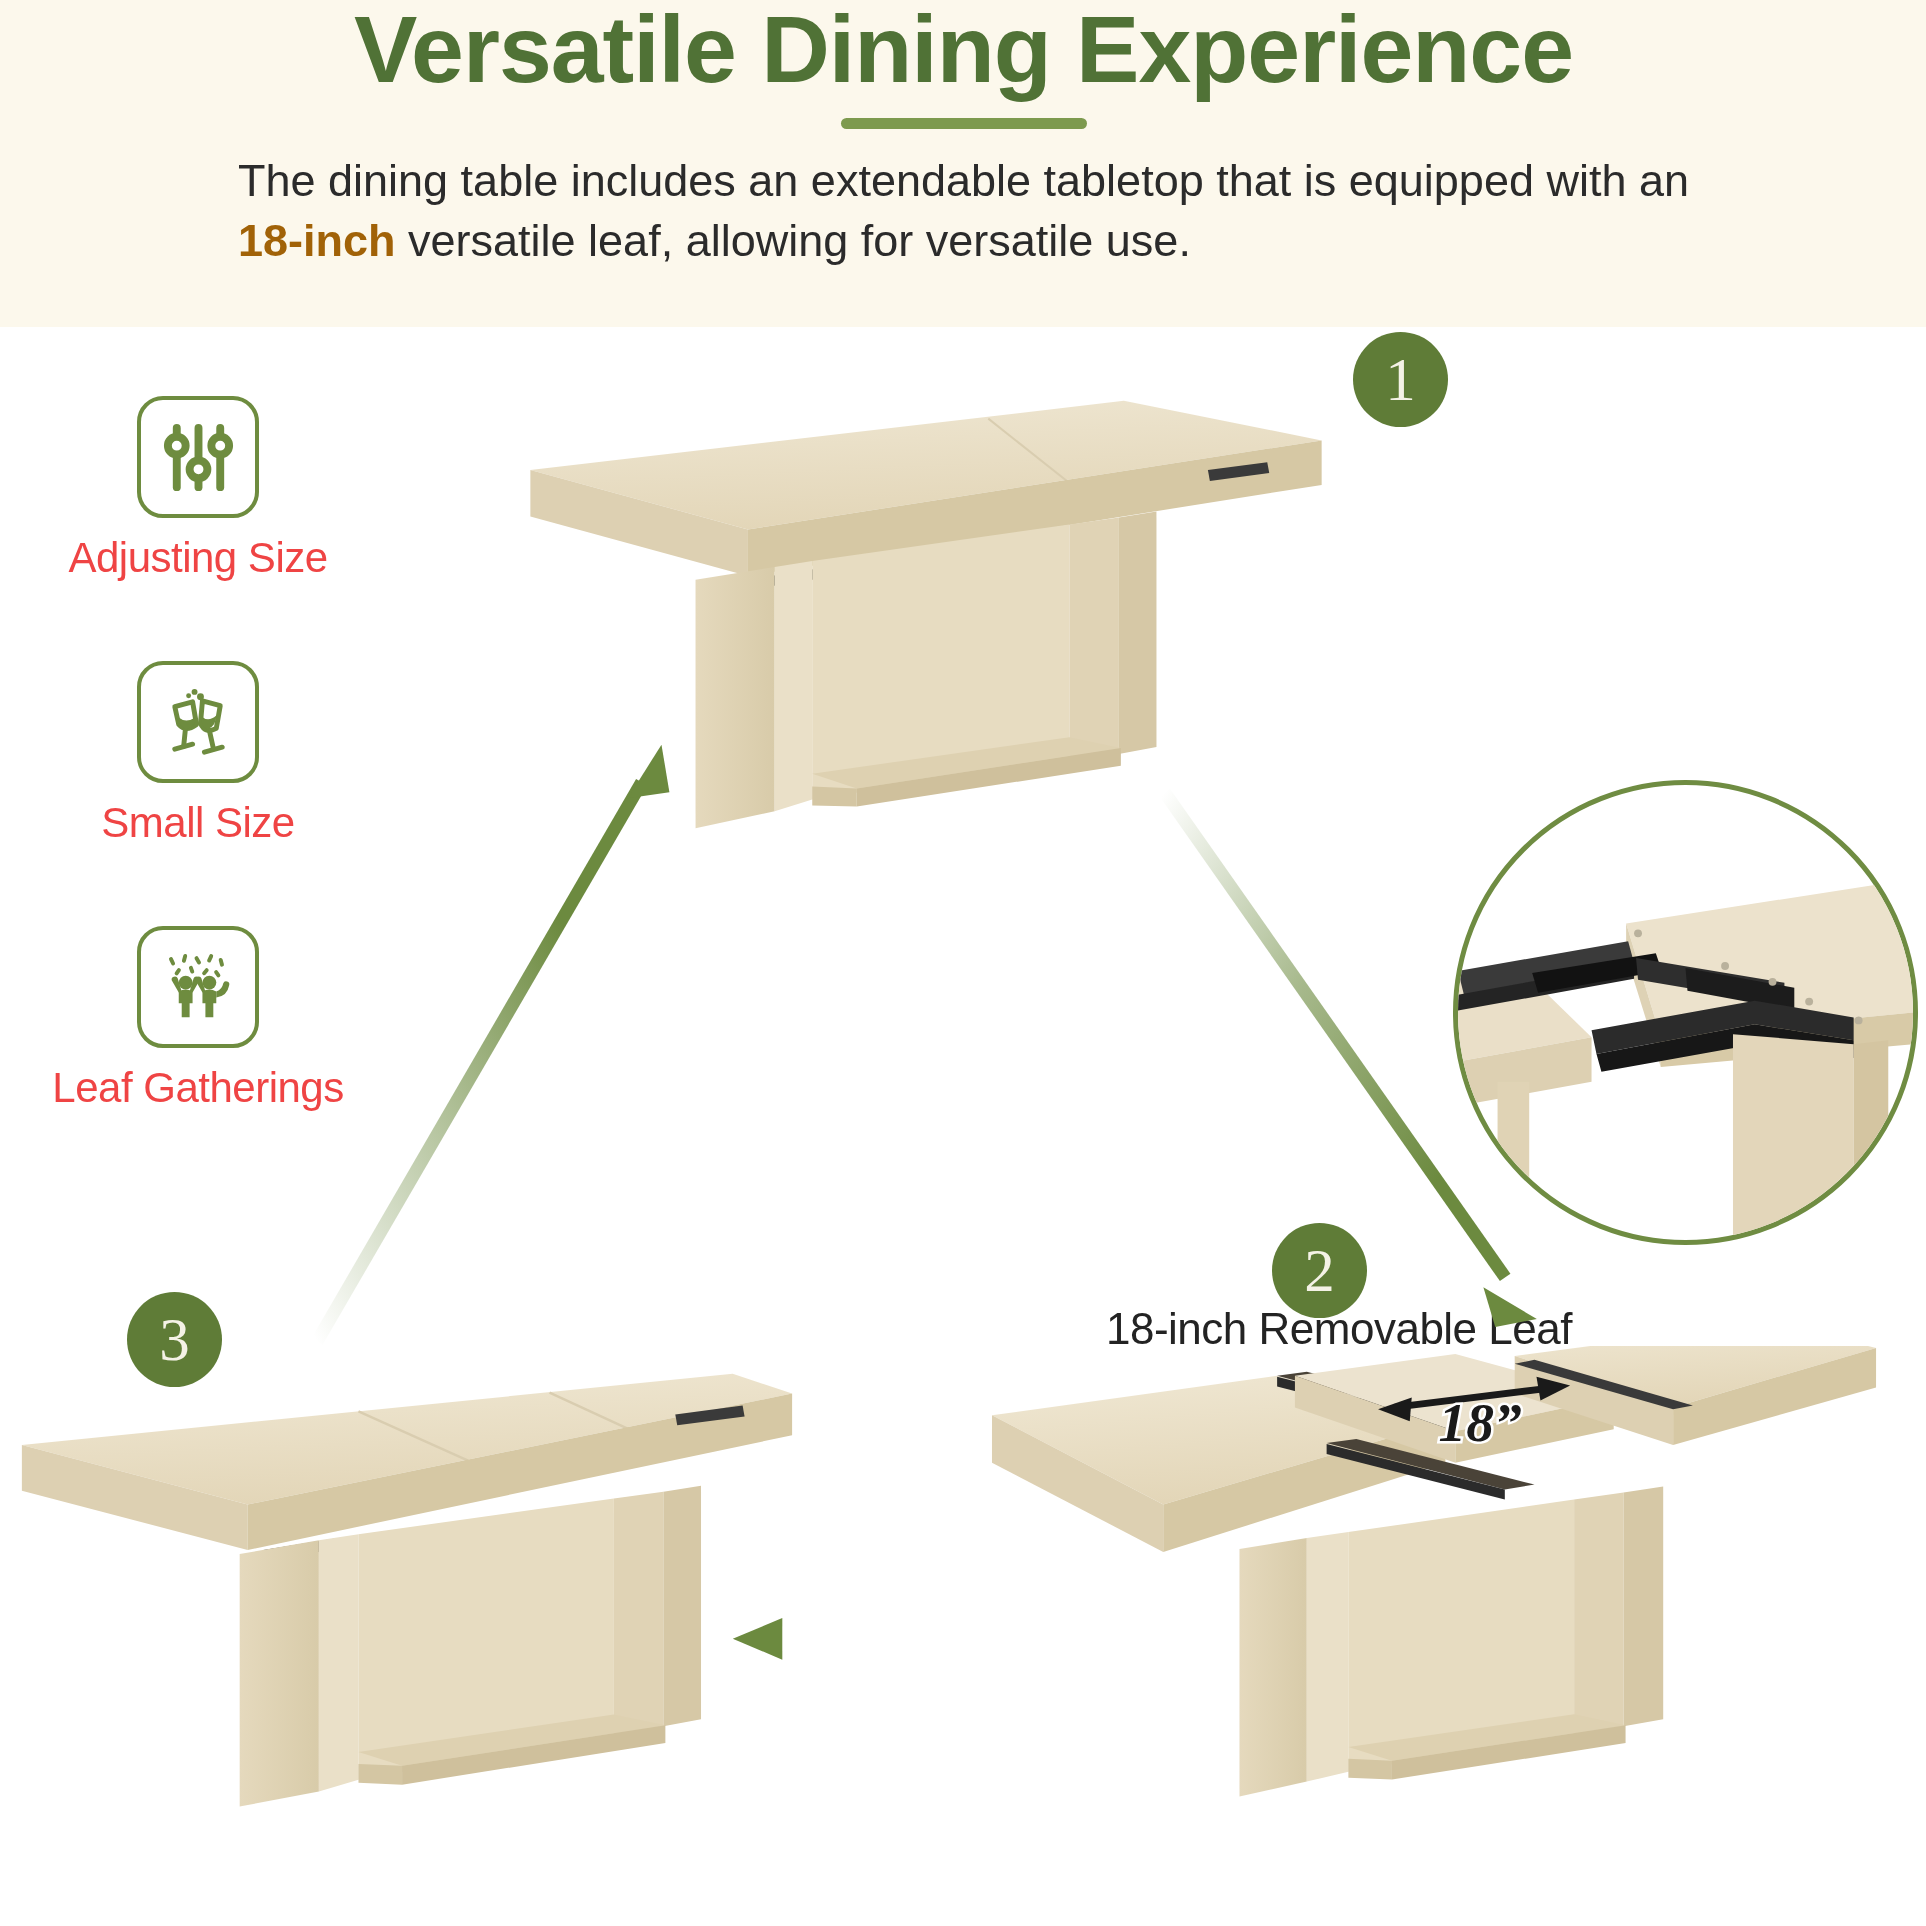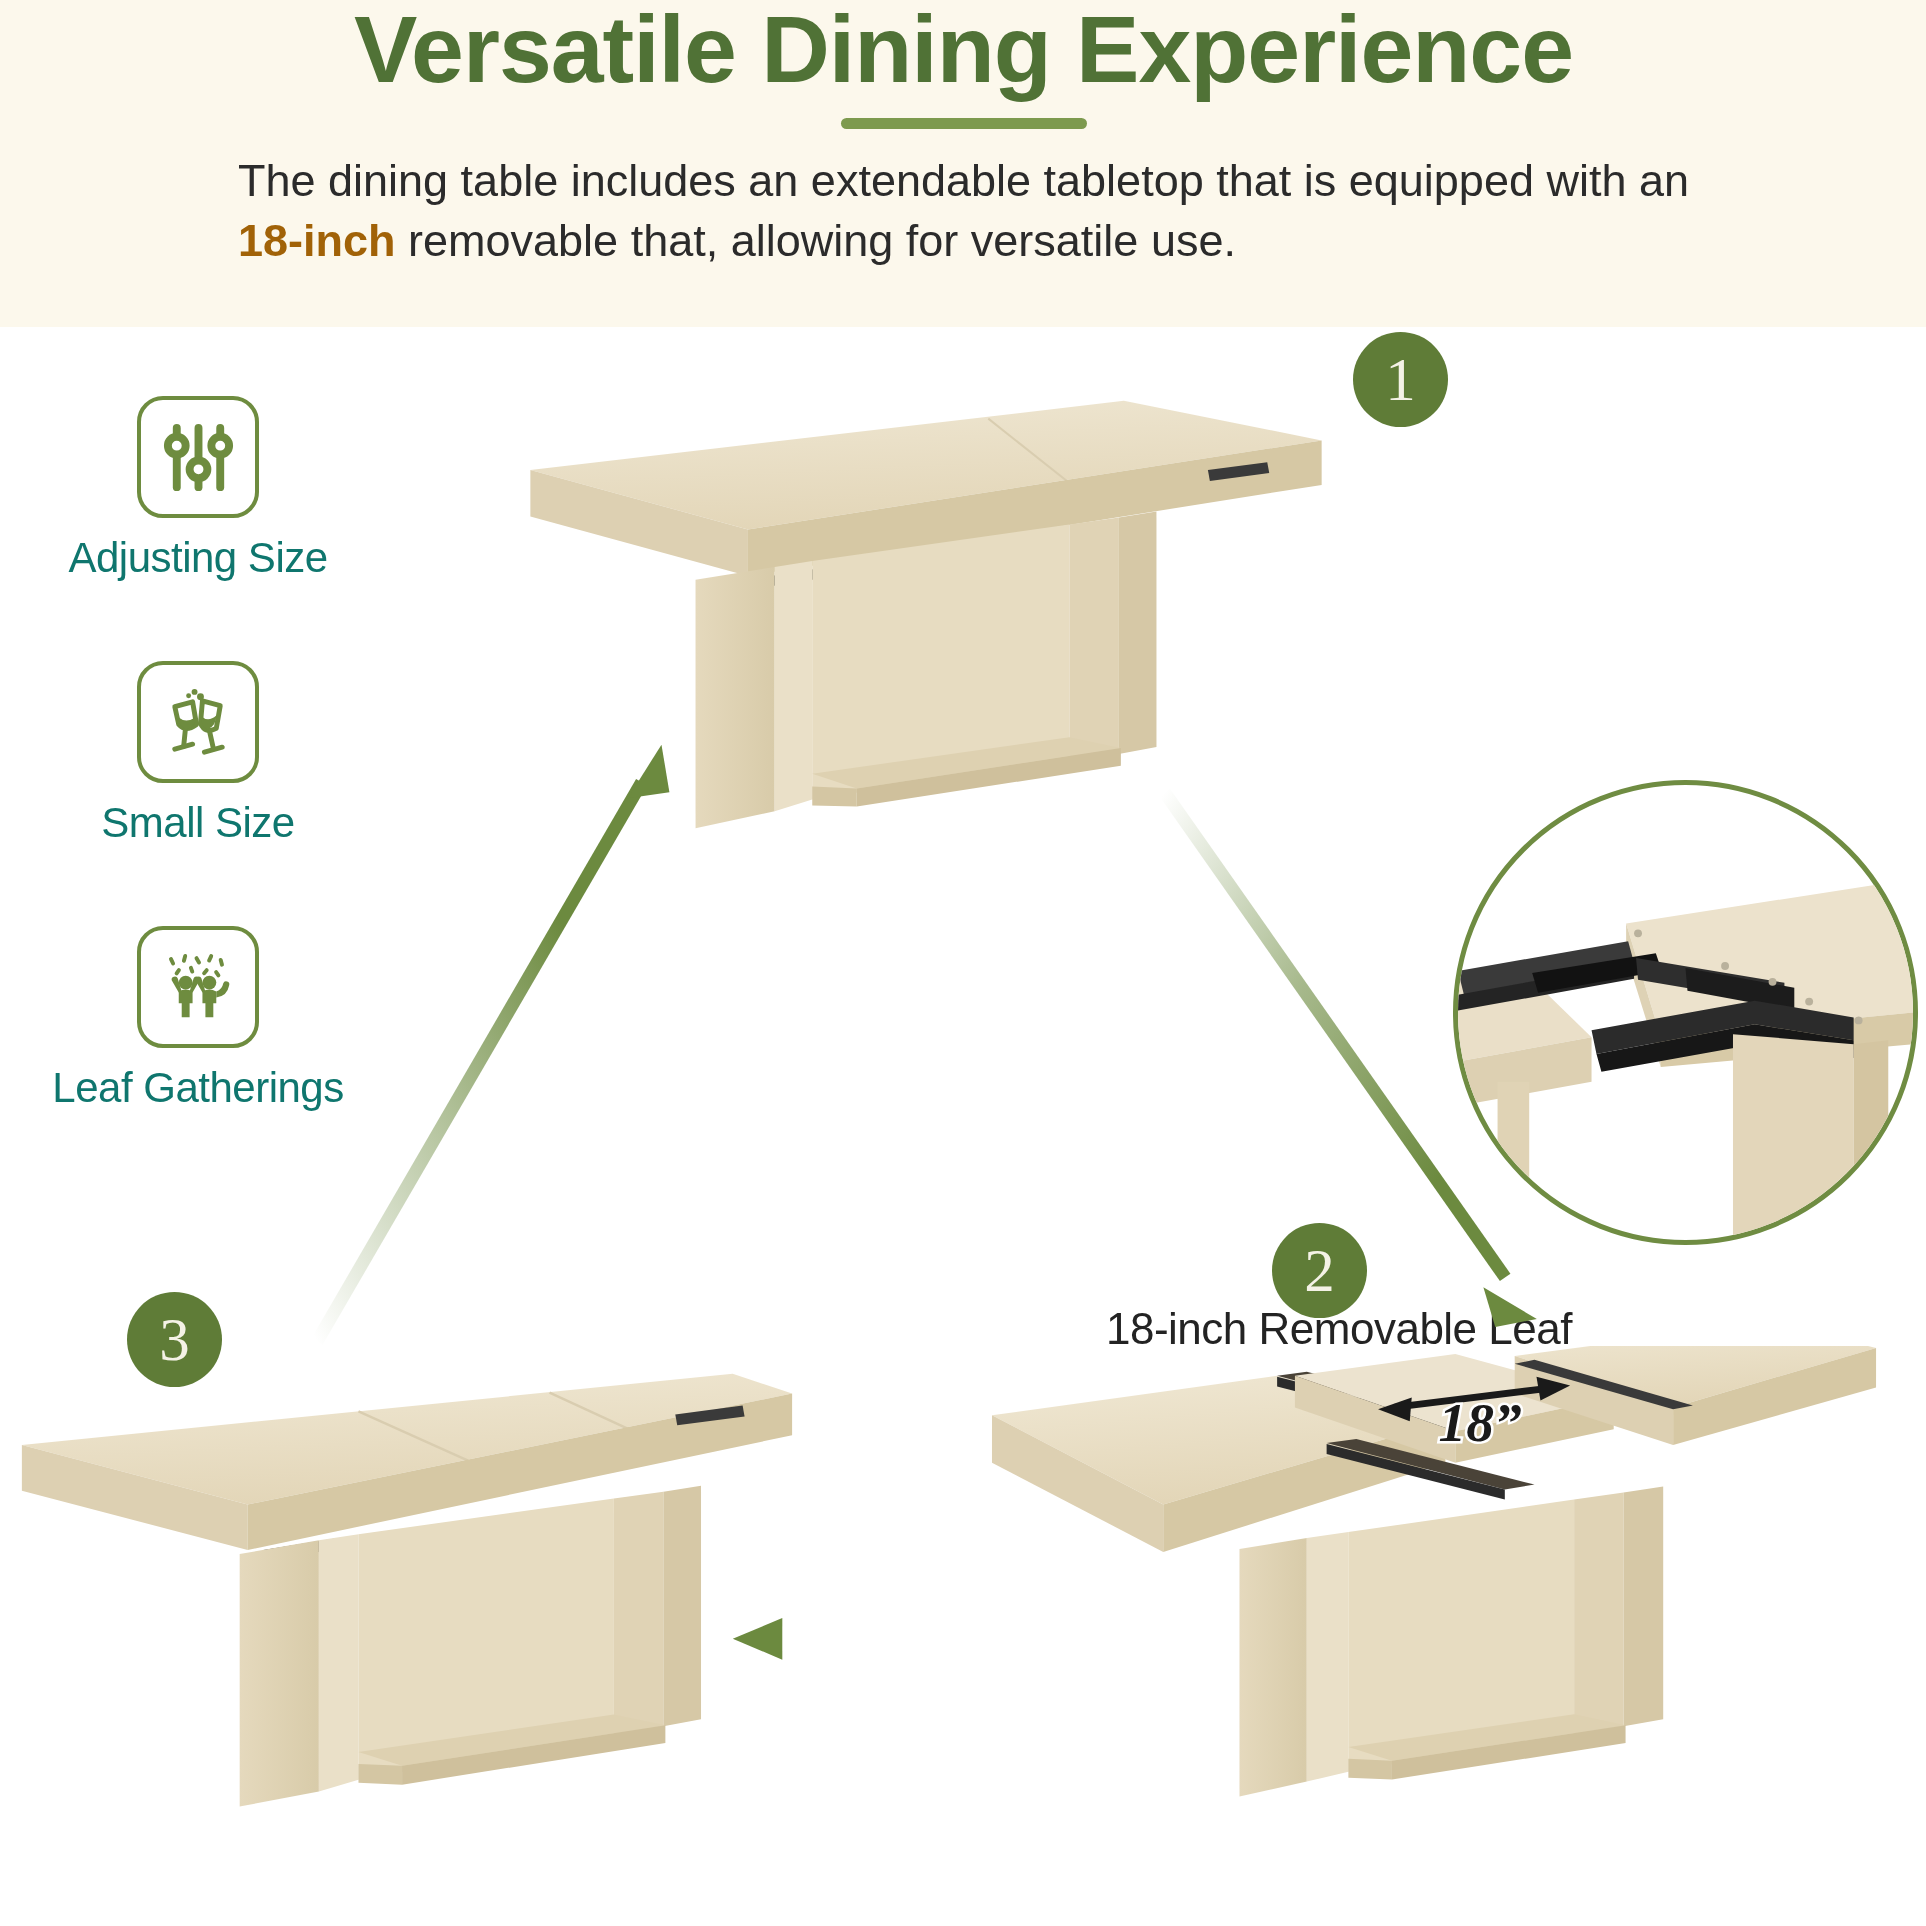--- a/index.html
+++ b/index.html
@@ -40,21 +40,21 @@
   .feature-item{
     display:flex; flex-direction:column; align-items:center;
     margin-bottom:79px;
   }
   .feature-icon-box{
     width:122px; height:122px; border:4px solid #6e8c3f;
     border-radius:26px; background:#ffffff;
     display:flex; align-items:center; justify-content:center;
   }
   .feature-label{
-    margin-top:16px; font-size:42px; color:#0f766e;
+    margin-top:16px; font-size:42px; color:#ef4444;
     white-space:nowrap; letter-spacing:-0.5px;
   }
 
   
   .step-badge{
     position:absolute; width:95px; height:95px; border-radius:50%;
     background:#5f7c37; color:#f4f2e6;
     display:flex; align-items:center; justify-content:center;
     font-size:61px; font-weight:400; line-height:1;
     font-family:"Liberation Serif", serif;
@@ -91,21 +91,21 @@
 </style>
 </head>
 <body>
 
 <div id="header-band">
   <div id="page-title">Versatile Dining Experience</div>
   <div id="title-divider"></div>
   <div id="subtitle">
     <span>The dining table includes an extendable tabletop that is equipped with an</span><br>
     <span class="hl">18-inch</span>
-    <span>removable that, allowing for versatile use.</span>
+    <span>versatile leaf, allowing for versatile use.</span>
   </div>
 </div>
 
 <div id="feature-list">
 
   <div class="feature-item">
     <div class="feature-icon-box">
       <svg width="79" height="79" viewBox="0 0 80 80">
         <g stroke="#6e8c3f" stroke-width="8" stroke-linecap="round" fill="none">
           <line x1="18" y1="10" x2="18" y2="70"></line>

